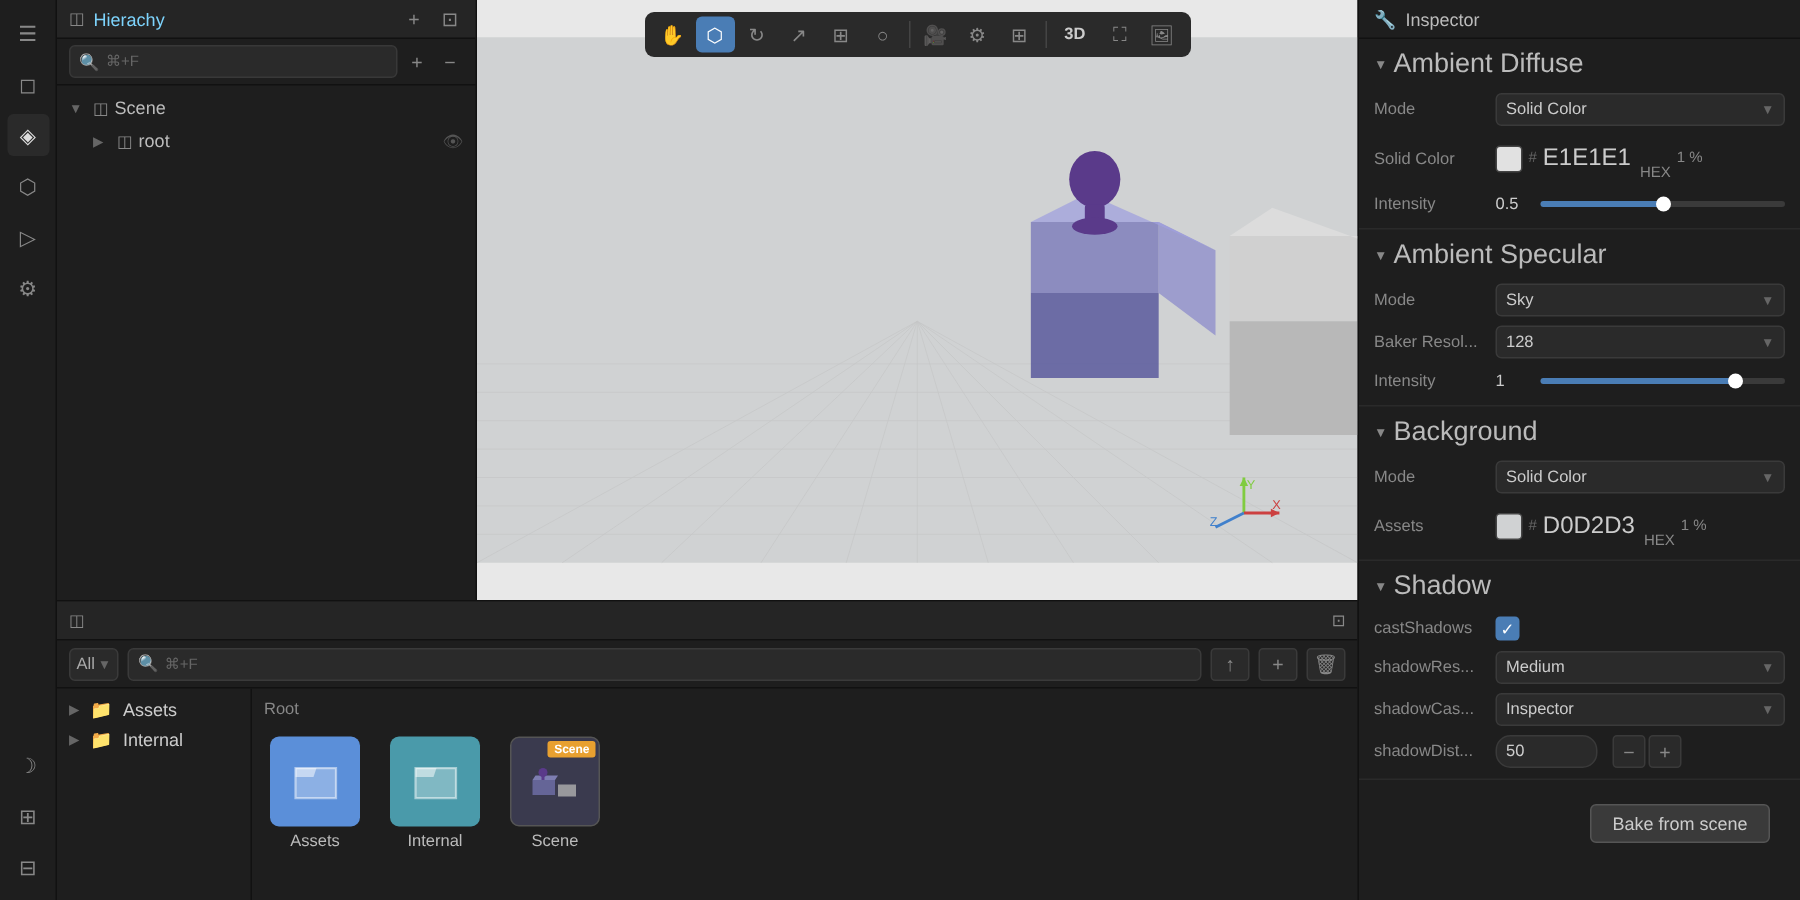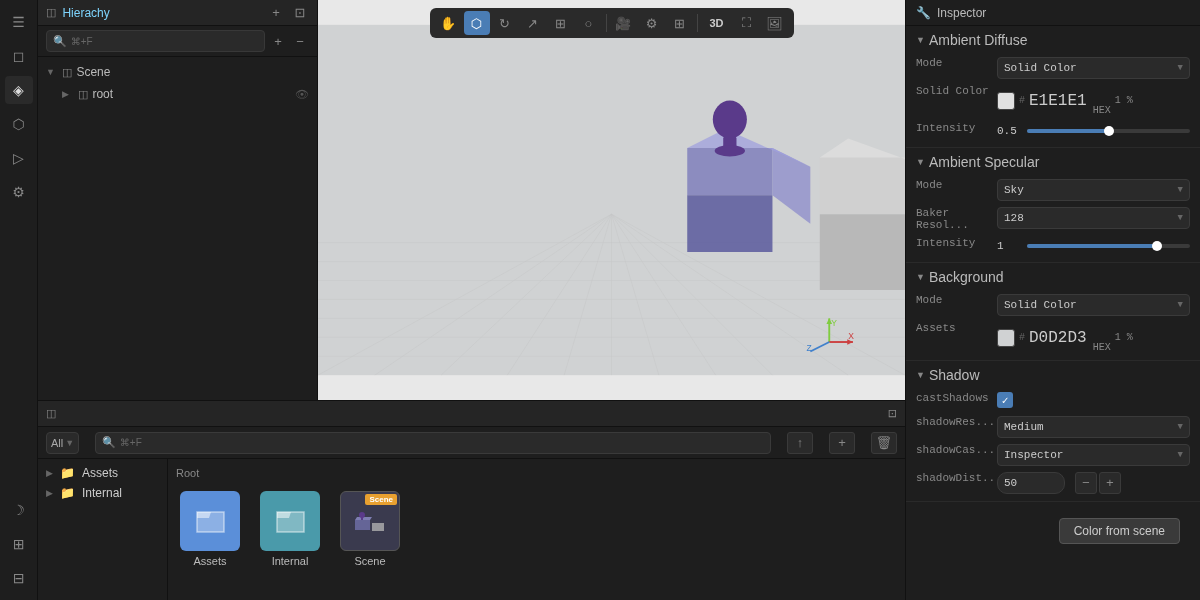--- a/index.html
+++ b/index.html
@@ -188,28 +188,28 @@
       padding-bottom: 4px;
     }
     .section-header {
       display: flex;
       align-items: center;
       padding: 6px 10px;
       cursor: pointer;
       gap: 4px;
     }
     .section-arrow { color: #888; font-size: 9px; }
-    .section-label { color: #bbb; font-size: 14px; font-weight: 500; }
+    .section-label { color: #bbb; font-size: 18px; font-weight: 500; }
 
     .prop-row {
       display: flex;
+      align-items: center;
       padding: 3px 10px;
       gap: 6px;
       min-height: 24px;
-      font-family: Liberation Mono, monospace;
     }
     .prop-label {
       color: #888;
       font-size: 11px;
       width: 75px;
       flex-shrink: 0;
     }
 
     
     .dropdown {
@@ -345,21 +345,21 @@
       height: 26px;
     }
     .asset-header-icon { color: #888; font-size: 11px; }
     .asset-header-expand { margin-left: auto; color: #888; cursor: pointer; font-size: 11px; }
 
     .asset-toolbar {
       display: flex;
       align-items: center;
       padding: 4px 8px;
       border-bottom: 1px solid #111;
-      gap: 16px;
+      gap: 6px;
       height: 32px;
       justify-content: center;
     }
     .filter-select {
       background: #2a2a2a;
       border: 1px solid #3a3a3a;
       border-radius: 4px;
       color: #aaa;
       font-size: 11px;
       padding: 2px 4px;
@@ -806,18 +806,18 @@
           <span>50</span>
         </div>
         <div style="margin-left:4px;display:flex;gap:2px;">
           <div class="stepper-btn">−</div>
           <div class="stepper-btn">+</div>
         </div>
       </div>
     </div>
 
     <div style="display:flex;justify-content:flex-end;padding:8px 10px;">
-      <button class="bake-btn">Color from scene</button>
+      <button class="bake-btn">Bake from scene</button>
     </div>
 
   </div>
 
 </div>
 
 </body></html>

